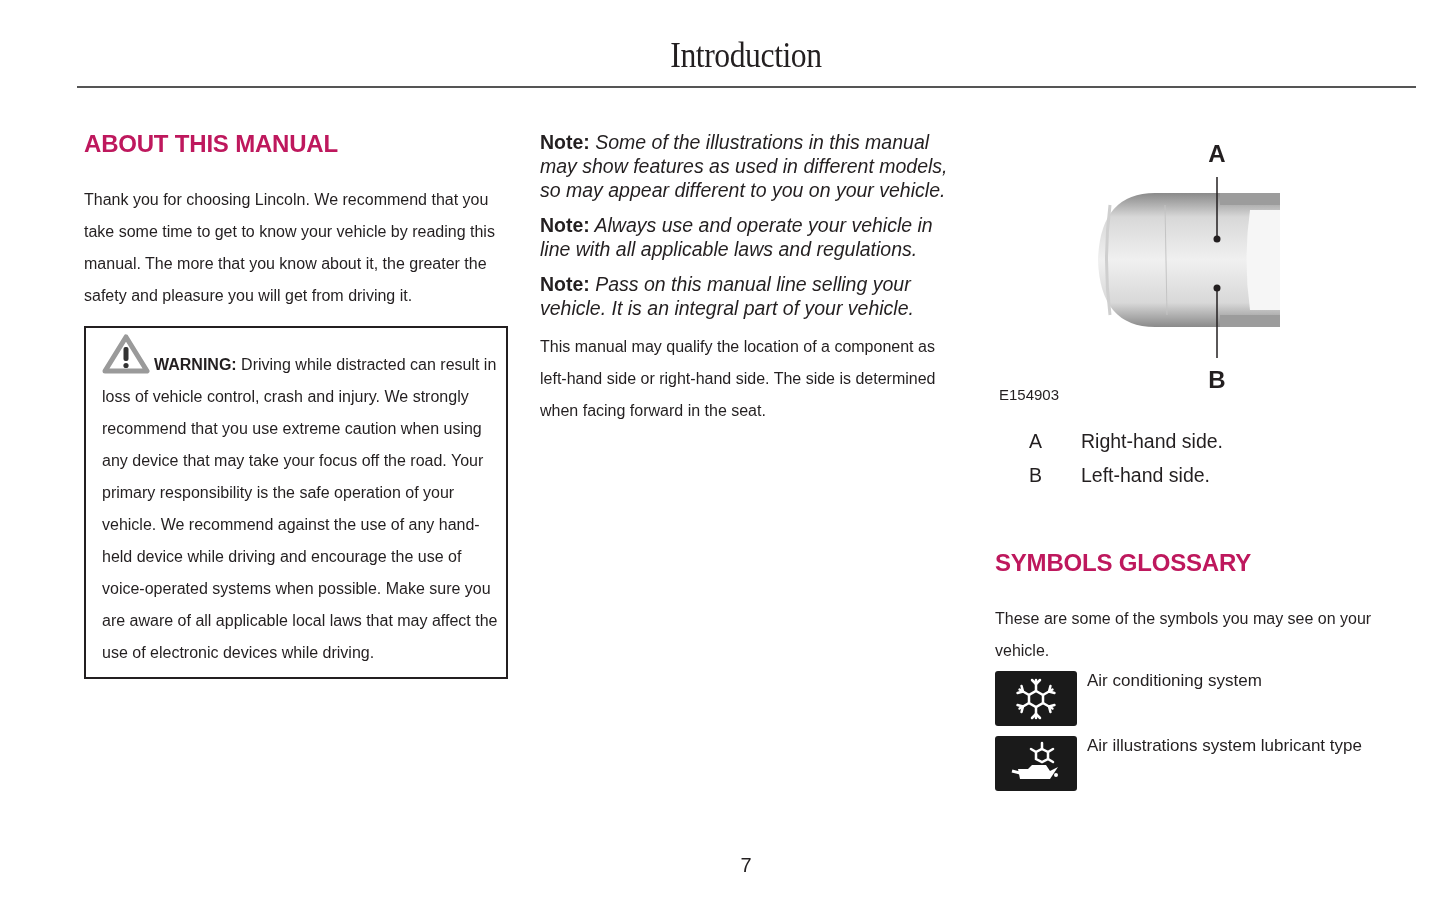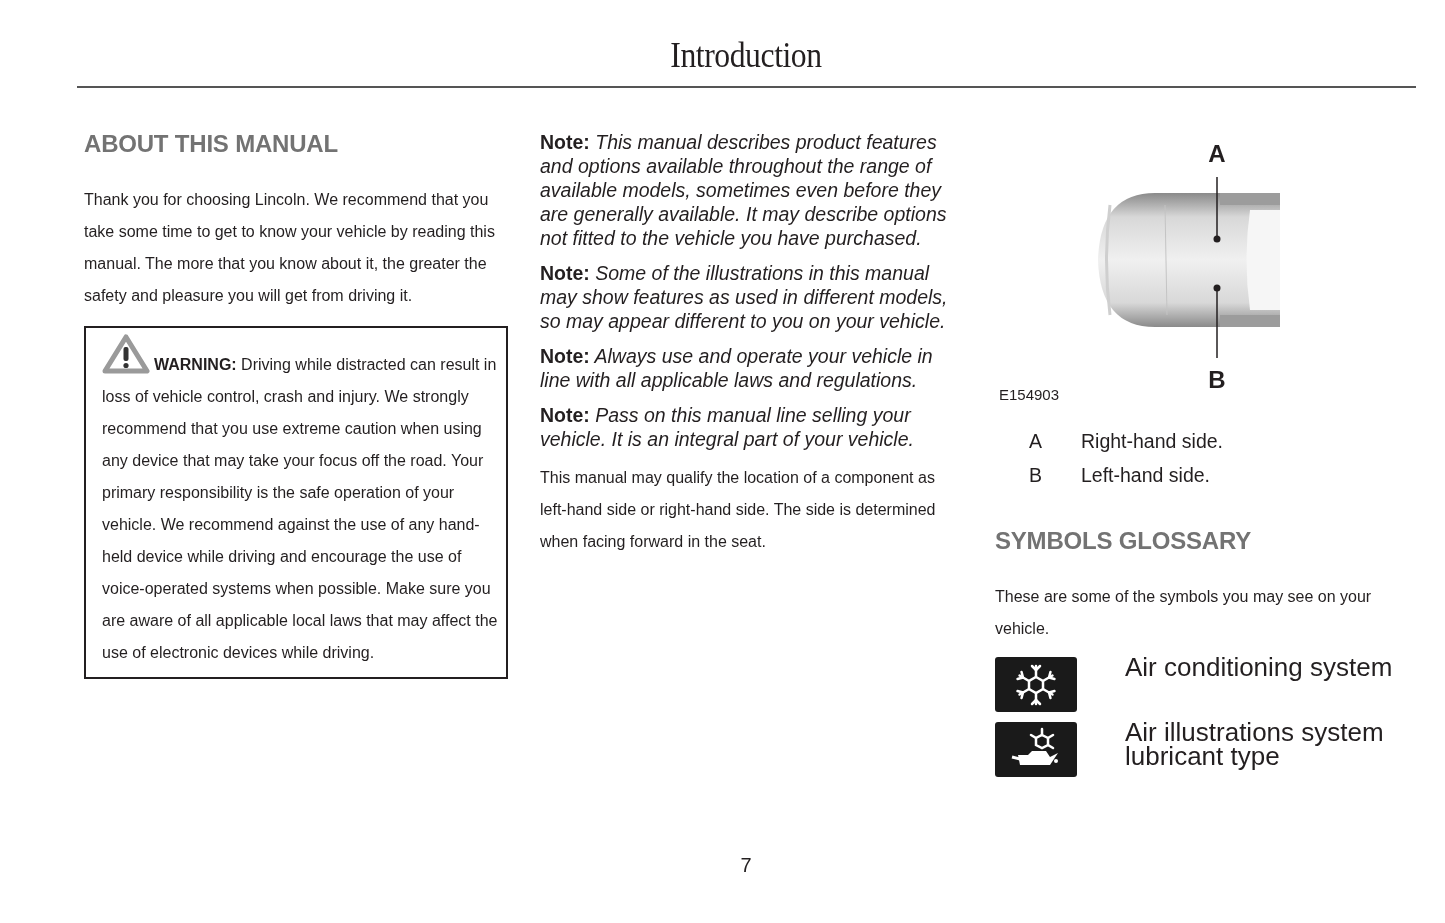--- a/index.html
+++ b/index.html
@@ -5,36 +5,36 @@
   html, body { margin:0; padding:0; background:#ffffff; }
   body { width:1445px; height:923px; position:relative; overflow:hidden; color:#231f20;
          font-family:"Liberation Sans", sans-serif; }
   .page-title { position:absolute; top:34px; left:0; width:1492px; text-align:center;
          font-family:"Liberation Serif", serif; font-size:36px; letter-spacing:-0.5px; transform:scaleX(0.88); transform-origin:746px 0; }
   .rule { position:absolute; top:86px; left:77px; width:1339px; height:2px; background:#555; }
   .col { position:absolute; top:130px; }
   .col1 { left:84px; width:418px; }
   .col2 { left:540px; width:420px; }
   .col3 { left:995px; width:420px; }
-  h2 { margin:0; font-size:24px; font-weight:bold; letter-spacing:-0.2px; color:#737373; }
+  h2 { margin:0; font-size:24px; font-weight:bold; letter-spacing:-0.2px; color:#be185d; }
   p { margin:0; font-size:16px; line-height:32px; }
   .intro { margin-top:26px; }
   .warn-box { margin-top:14px; border:2px solid #231f20; padding:6px 8px 8px 16px; width:396px; }
   .warn-icon { display:inline-block; vertical-align:-4px; width:48px; height:40px; margin-right:4px; }
   .note { margin-bottom:11px; font-size:19.5px; line-height:24px; }
   .note b { font-style:normal; }
   .note i { font-style:italic; }
   .figure { position:relative; height:275px; }
   .fig-id { position:absolute; left:4px; top:256px; font-size:15px; }
   .legend { margin-top:24px; }
   .legend-row { display:flex; font-size:19.5px; line-height:24px; margin-bottom:10px; }
   .legend-key { width:86px; padding-left:34px; box-sizing:border-box; }
   .sym-row { display:flex; align-items:flex-start; margin-bottom:10px; }
   .sym-icon { width:82px; height:55px; background:#1a1a1a; border-radius:3px; flex:none; margin-right:10px; display:flex; align-items:center; justify-content:center; }
-  .sym-label { font-size:26px; line-height:24px; margin-top:-2px;margin-left:38px; }
+  .sym-label { font-size:17px; line-height:24px; margin-top:-2px; }
   .page-num { position:absolute; top:854px; left:0; width:1492px; text-align:center; font-size:20px; }
 </style>
 </head>
 <body>
 
 <div class="page-title">Introduction</div>
 <div class="rule"></div>
 
 <div class="col col1">
   <h2>ABOUT THIS MANUAL</h2>
@@ -46,21 +46,20 @@
           <polygon points="24,3 45,37 3,37" fill="#fff" stroke="#9a9a9a" stroke-width="5" stroke-linejoin="round"></polygon>
           <rect x="21.5" y="13" width="5" height="14" rx="2" fill="#333"></rect>
           <circle cx="24" cy="31.5" r="2.6" fill="#333"></circle>
         </svg>
       </span><b>WARNING:</b><span> Driving while distracted can result in loss of vehicle control, crash and injury. We strongly recommend that you use extreme caution when using any device that may take your focus off the road. Your primary responsibility is the safe operation of your vehicle. We recommend against the use of any hand-held device while driving and encourage the use of voice-operated systems when possible. Make sure you are aware of all applicable local laws that may affect the use of electronic devices while driving.</span>
     </p>
   </div>
 </div>
 
 <div class="col col2">
-  <p class="note"><b>Note:</b><i> This manual describes product features and options available throughout the range of available models, sometimes even before they are generally available.  It may describe options not fitted to the vehicle you have purchased.</i></p>
   <p class="note"><b>Note:</b><i> Some of the illustrations in this manual may show features as used in different models, so may appear different to you on your vehicle.</i></p>
   <p class="note"><b>Note:</b><i> Always use and operate your vehicle in line with all applicable laws and regulations.</i></p>
   <p class="note"><b>Note:</b><i> Pass on this manual line selling your vehicle.  It is an integral part of your vehicle.</i></p>
   <p>This manual may qualify the location of a component as left-hand side or right-hand side.  The side is determined when facing forward in the seat.</p>
 </div>
 
 <div class="col col3">
   <div class="figure">
     <svg width="420" height="270" viewBox="0 0 420 270">
       <defs>
@@ -91,22 +90,22 @@
     <div class="legend-row">
       <span class="legend-key">A</span>
       <span>Right-hand side.</span>
     </div>
     <div class="legend-row">
       <span class="legend-key">B</span>
       <span>Left-hand side.</span>
     </div>
   </div>
 
-  <h2 style="margin-top:40px">SYMBOLS GLOSSARY</h2>
-  <p style="margin-top:26px; margin-bottom:12px">These are some of the symbols you may see on your vehicle.</p>
+  <h2 style="margin-top:62px">SYMBOLS GLOSSARY</h2>
+  <p style="margin-top:26px; margin-bottom:4px">These are some of the symbols you may see on your vehicle.</p>
 
   <div class="sym-row">
     <div class="sym-icon">
       <svg width="44" height="44" viewBox="-22 -22 44 44">
         <g stroke="#fff" stroke-width="2.5" fill="none" stroke-linecap="round">
           <polygon points="0,-8 7,-4 7,4 0,8 -7,4 -7,-4"></polygon>
           <g id="arm">
               <line x1="0" y1="-8" x2="0" y2="-19"></line>
               <line x1="0" y1="-15" x2="-4" y2="-19"></line>
               <line x1="0" y1="-15" x2="4" y2="-19"></line>

